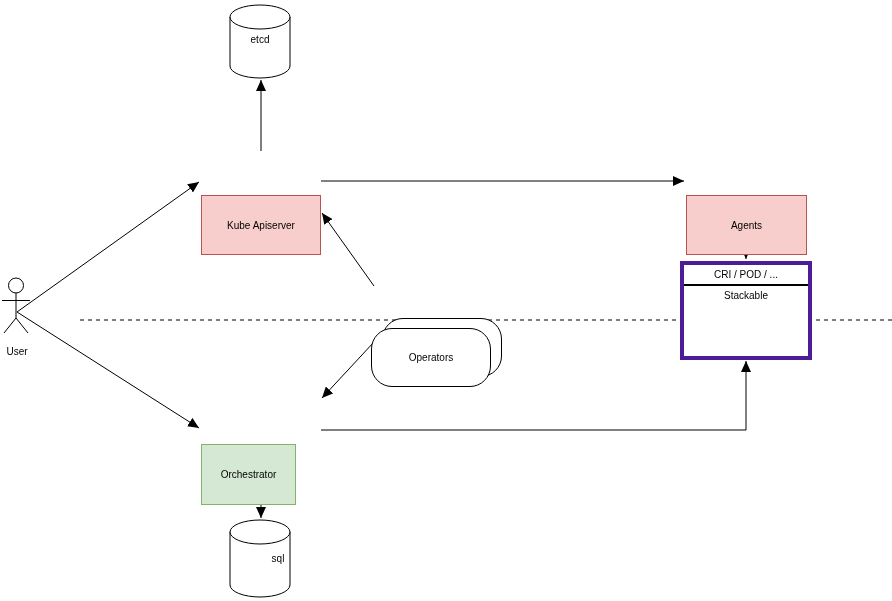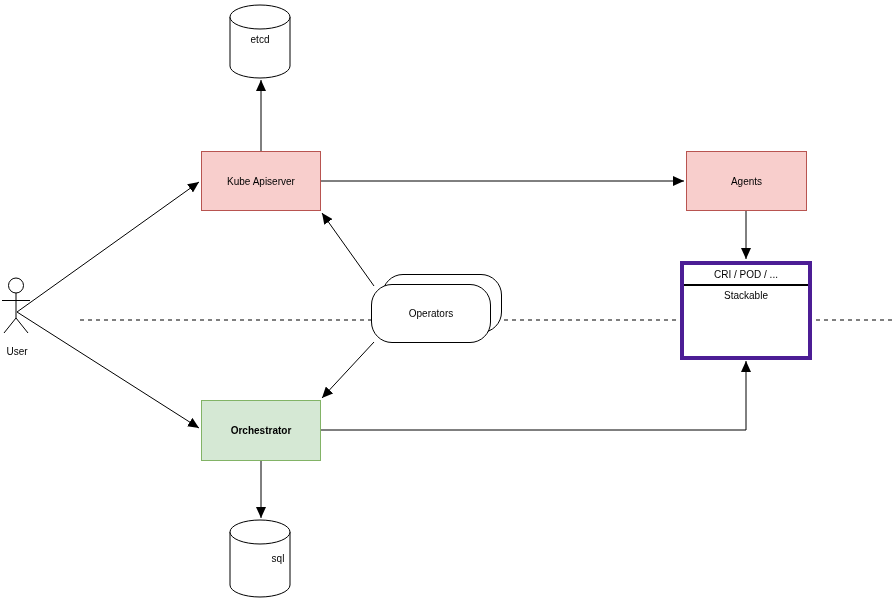--- a/index.html
+++ b/index.html
@@ -18,20 +18,21 @@
     left: 0; top: 0;
     width: 892px; height: 601px;
   }
   .node {
     position: absolute;
     box-sizing: border-box;
     display: flex;
     align-items: center;
     justify-content: center;
     text-align: center;
+    margin-top: 44px;
   }
   .box-red   { background: #f8cecc; border: 1px solid #b85450; }
   .box-green { background: #d5e8d4; border: 1px solid #82b366; }
   .rounded   { background: #ffffff; border: 1px solid #000000; border-radius: 21px; }
   .agents-box {
     position: absolute;
     box-sizing: border-box;
     background: #ffffff;
     border: 4px solid #4c1d95;
     display: flex;
@@ -114,17 +115,17 @@
 
   <div class="agents-box" style="left:680px; top:261px; width:132px; height:99px;">
     <div class="row row-header">
       <span>CRI / POD / ...</span>
     </div>
     <div class="row row-footer">
       <span>Stackable</span>
     </div>
   </div>
 
-  <div class="node box-green" style="left:201px; top:400px; width:120px; height:61px;font-weight:bold;">
+  <div class="node box-green" style="left:201px; top:400px; width:95px; height:61px;">
     <span>Orchestrator</span>
   </div>
 
 </div>
 
 </body></html>

